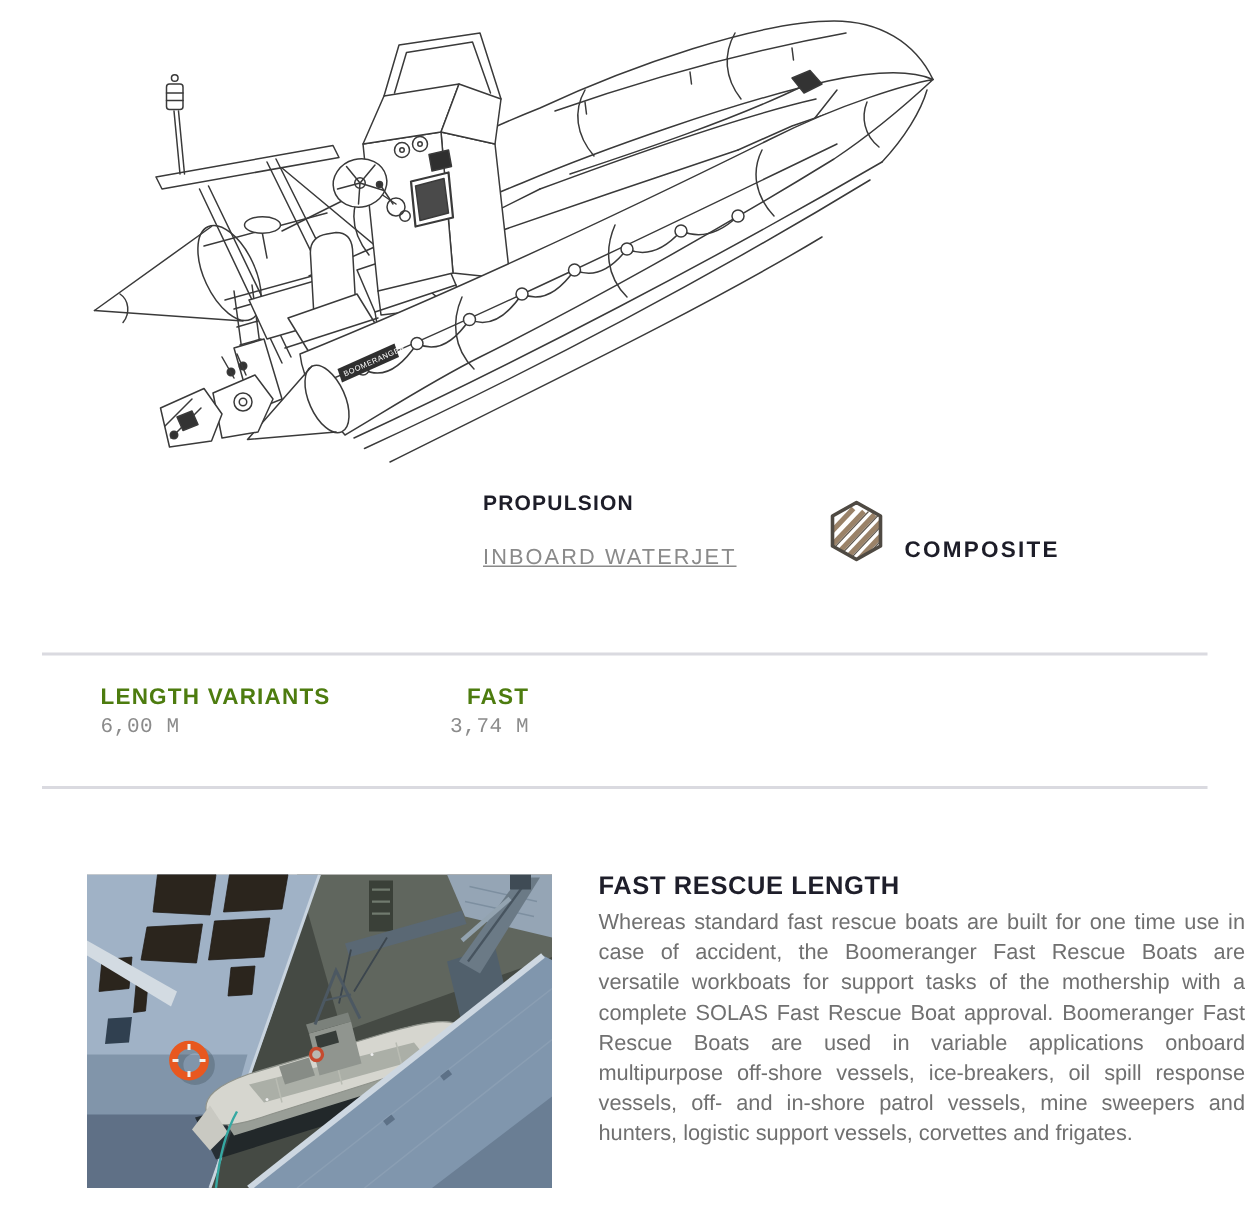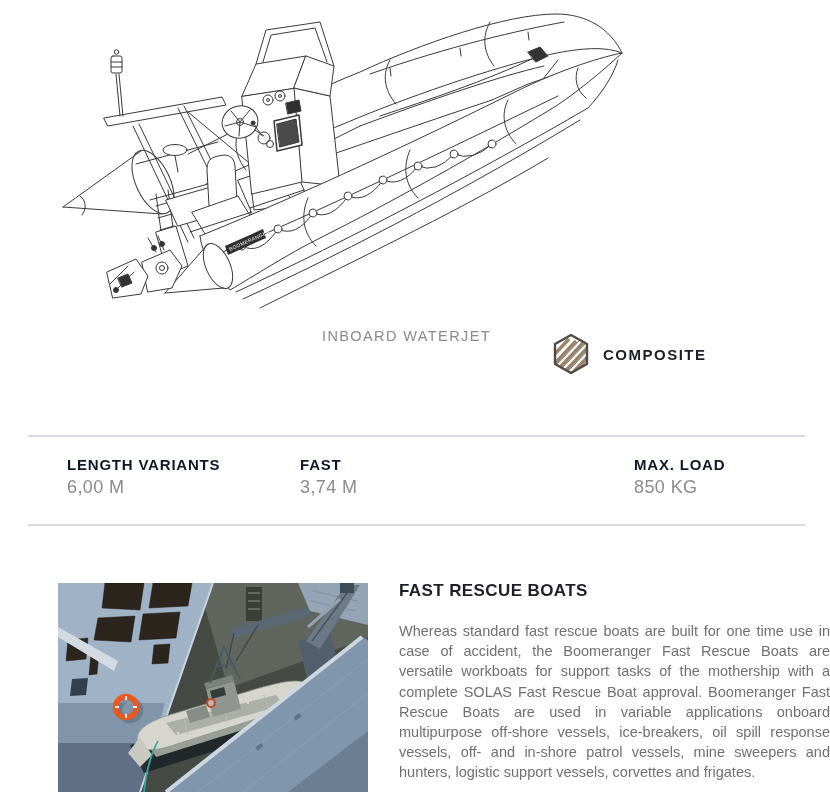--- a/index.html
+++ b/index.html
@@ -2,36 +2,36 @@
 <html><head>
 <meta charset="utf-8">
 <style>
   html,body{margin:0;padding:0;background:#ffffff;}
   .page{position:relative;width:830px;height:809px;background:#ffffff;overflow:hidden;
         font-family:"Liberation Sans",sans-serif;}
   .abs{position:absolute;}
 
   
   .prop-label{font-size:14px;font-weight:bold;color:#1d1d28;letter-spacing:.8px;}
-  .prop-value{font-size:14.5px;color:#8a8a8a;letter-spacing:1.4px;margin-top:1px;}
+  .prop-value{font-size:14.5px;color:#8a8a8a;letter-spacing:1.4px;margin-top:21px;text-decoration:underline;}
   .material{display:flex;align-items:center;gap:13px;}
   .material-label{font-size:15px;font-weight:bold;color:#1d1d28;letter-spacing:1.5px;}
 
   
   .divider{position:absolute;left:28px;width:777px;height:2px;background:#dadae0;}
 
   
   .spec{position:absolute;top:456px;}
-  .spec-label{font-size:15px;font-weight:bold;color:#0f172a;letter-spacing:.8px;}
-  .spec-value{font-size:18px;color:#8b8b8b;letter-spacing:.4px;margin-top:4px;}
+  .spec-label{font-size:15px;font-weight:bold;color:#4d7c0f;letter-spacing:.8px;text-align:right;}
+  .spec-value{font-size:14px;color:#8b8b8b;letter-spacing:.4px;margin-top:4px;font-family:Liberation Mono, monospace;}
 
   
   .article{position:absolute;left:399px;top:581px;width:431px;}
   .article-title{font-size:17px;font-weight:bold;color:#1e1e2a;letter-spacing:.4px;}
-  .article-body{font-size:14.5px;line-height:20.2px;color:#707070;text-align:justify;margin-top:20px;}
+  .article-body{font-size:14.5px;line-height:20.2px;color:#707070;text-align:justify;margin-top:4px;}
 
   svg{display:block;}
 </style>
 </head>
 <body>
 
 <div class="page">
 
   <div class="abs" style="left:58px;top:4px;width:567px;height:312px;">
     <svg width="567" height="312" viewBox="0 0 567 312">
@@ -146,24 +146,25 @@
           <circle cx="104" cy="240" r="2.5" fill="#333333"></circle>
         <path d="M98,248 L90,234 M106,246 L100,232"></path>
 
         <polygon points="167,242 205,225 208,234 170,251" fill="#2f2f2f" stroke="none"></polygon>
       </g>
       <text x="172" y="247" font-size="5" fill="#ffffff" transform="rotate(-24 172 247)" font-family="Liberation Sans, sans-serif" letter-spacing="0.4">BOOMERANGER</text>
     </svg>
   </div>
 
   <div class="abs" style="left:322px;top:327px;">
+    <div class="prop-label">PROPULSION</div>
     <div class="prop-value">INBOARD WATERJET</div>
   </div>
 
-  <div class="abs material" style="left:552px;top:333px;">
+  <div class="abs material" style="left:552px;top:333px;align-items:flex-end;">
     <svg width="38" height="42" viewBox="0 0 38 42">
       <defs>
         <clipPath id="hexclip">
           <polygon points="19,2 35,11 35,31 19,40 3,31 3,11"></polygon>
         </clipPath>
       </defs>
       <g clip-path="url(#hexclip)" stroke="#9a8268" stroke-width="3.4">
         <path d="M-12,46 L24,8"></path>
           <path d="M-5,48 L31,10"></path>
           <path d="M2,50 L38,12"></path>
@@ -185,24 +186,20 @@
   <div class="divider" style="top:435px;"></div>
   <div class="divider" style="top:524px;"></div>
 
   <div class="spec" style="left:67px;">
     <div class="spec-label">LENGTH VARIANTS</div>
     <div class="spec-value">6,00 M</div>
   </div>
   <div class="spec" style="left:300px;">
     <div class="spec-label">FAST</div>
     <div class="spec-value">3,74 M</div>
-  </div>
-  <div class="spec" style="left:634px;">
-    <div class="spec-label">MAX. LOAD</div>
-    <div class="spec-value">850 KG</div>
   </div>
 
   <div class="abs" style="left:58px;top:583px;width:310px;height:209px;">
     <svg width="310" height="209" viewBox="0 0 310 209">
       <rect width="310" height="209" fill="#454a44"></rect>
       <polygon points="140,0 310,0 310,55 170,105" fill="#60665e"></polygon>
       <rect x="188" y="4" width="16" height="34" fill="#3a4038"></rect>
       <path d="M190,10 h12 M190,18 h12 M190,26 h12" stroke="#707a6e" stroke-width="1.5"></path>
 
       <polygon points="0,0 155,0 122,97 82,209 0,209" fill="#a0b2c6"></polygon>
@@ -258,17 +255,17 @@
       <polygon points="108,209 304,54 310,57 310,209" fill="#8096ad"></polygon>
       <path d="M108,209 L304,54" stroke="#cdd7e1" stroke-width="4"></path>
       <path d="M140,209 L310,76 M185,209 L310,110 M235,209 L310,150" stroke="#ffffff" stroke-width="1" opacity="0.08"></path>
       <polygon points="230,209 310,148 310,209" fill="#6a7e94"></polygon>
       <rect x="236" y="132" width="7" height="4" fill="#5d7187" transform="rotate(-38 239 134)"></rect>
       <rect x="198" y="162" width="7" height="4" fill="#5d7187" transform="rotate(-38 201 164)"></rect>
     </svg>
   </div>
 
   <div class="article">
-    <div class="article-title">FAST RESCUE BOATS</div>
+    <div class="article-title">FAST RESCUE LENGTH</div>
     <div class="article-body">Whereas standard fast rescue boats are built for one time use in case of accident, the Boomeranger Fast Rescue Boats are versatile workboats for support tasks of the mothership with a complete SOLAS Fast Rescue Boat approval. Boomeranger Fast Rescue Boats are used in variable applications onboard multipurpose off-shore vessels, ice-breakers, oil spill response vessels, off- and in-shore patrol vessels, mine sweepers and hunters, logistic support vessels, corvettes and frigates.</div>
   </div>
 
 </div>
 
 </body></html>

